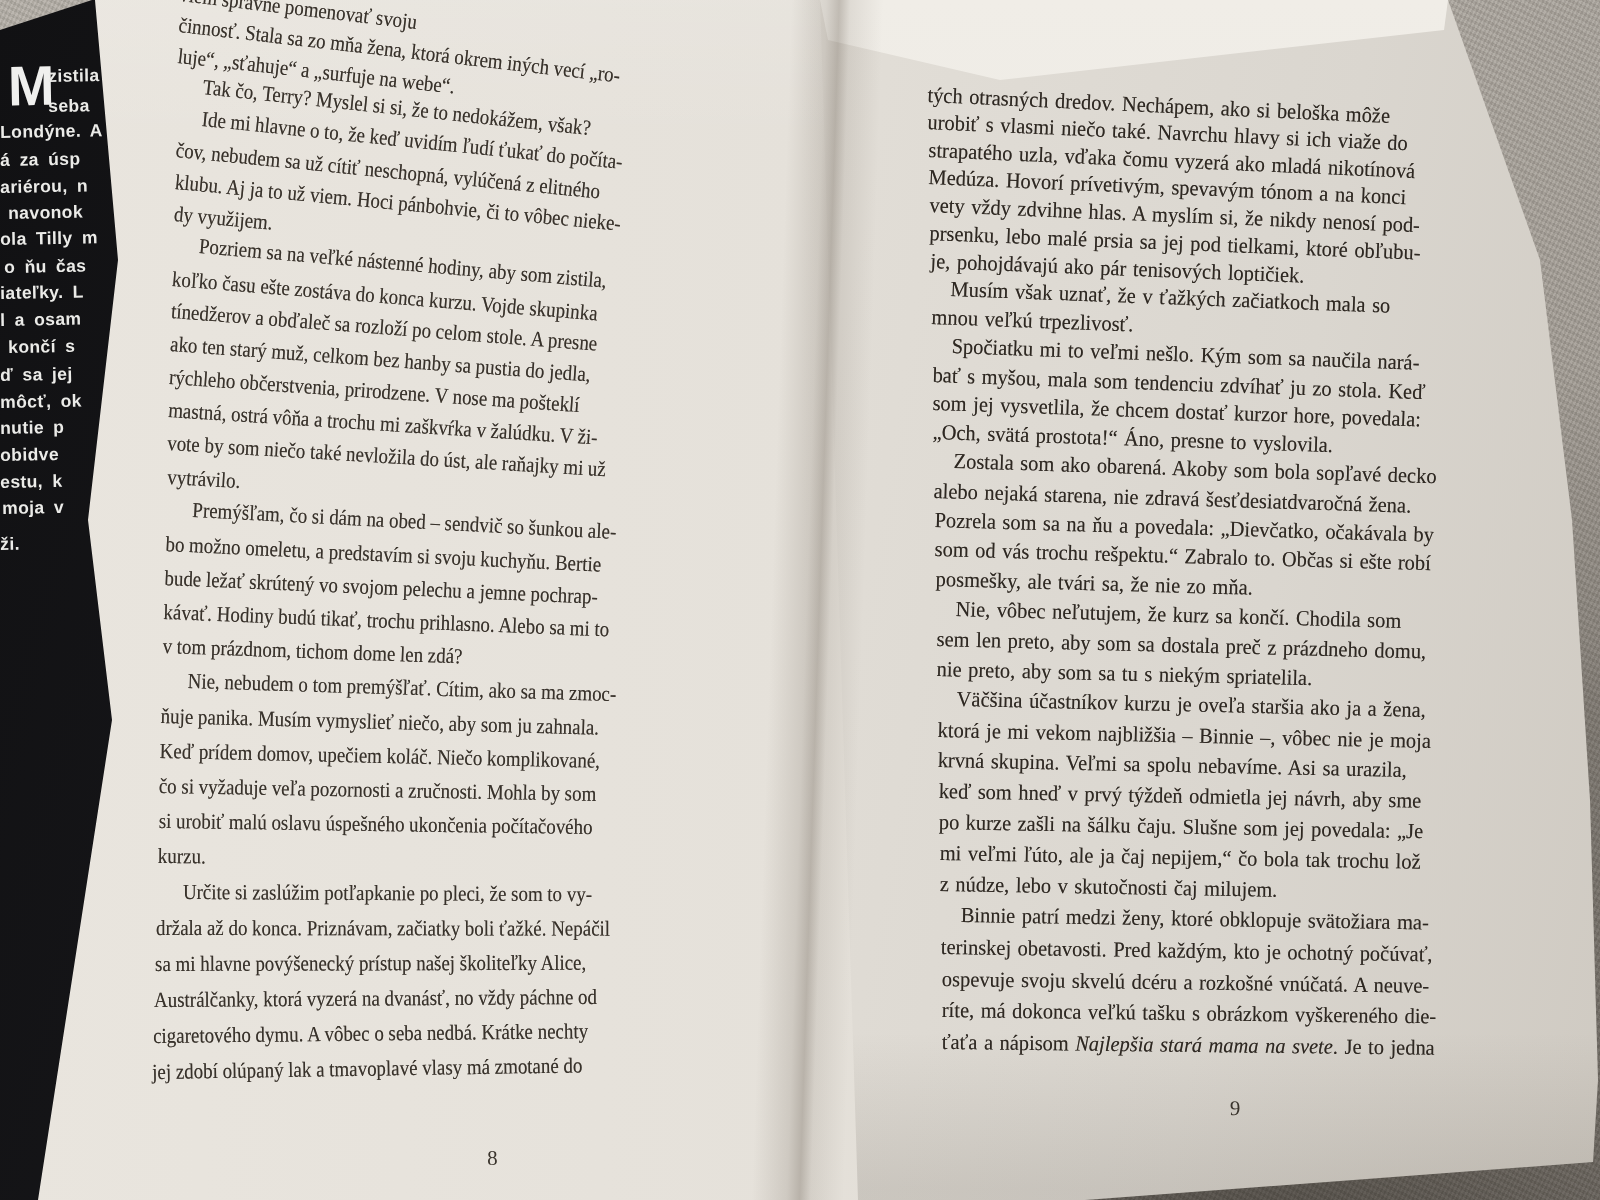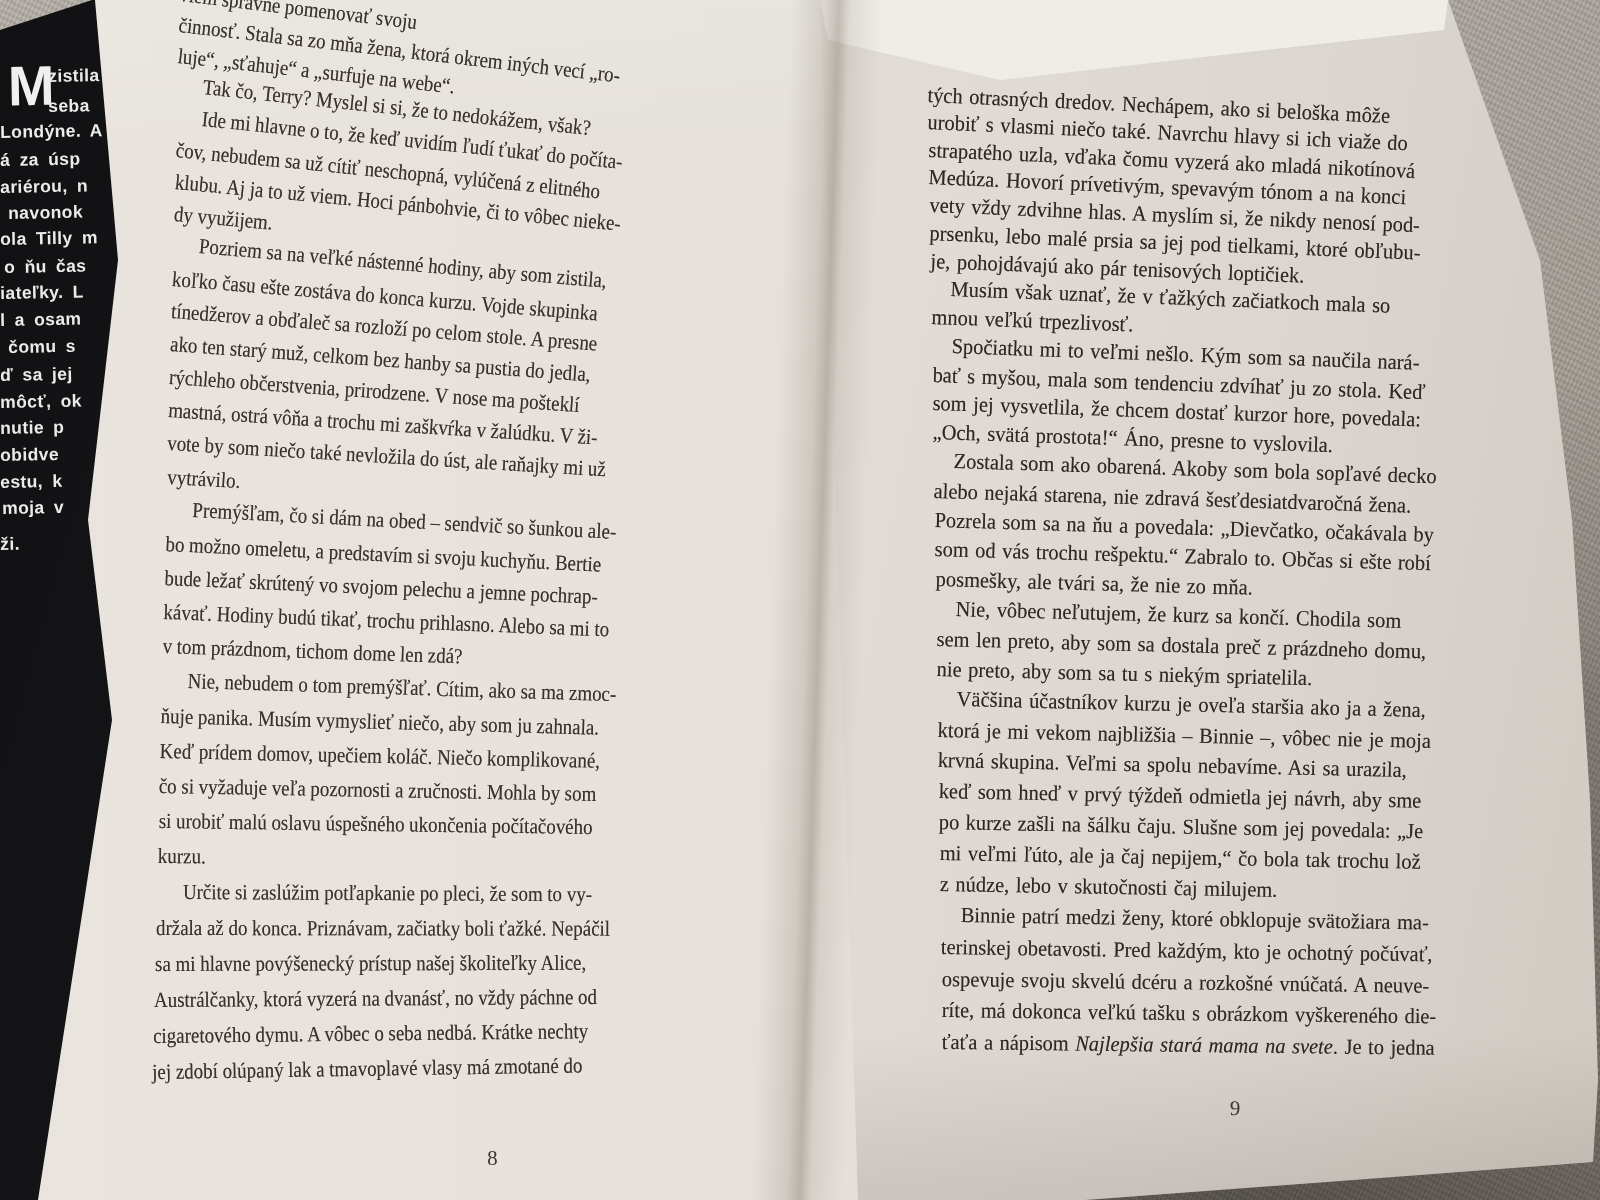--- a/index.html
+++ b/index.html
@@ -73,21 +73,21 @@
         <div class="frag" style="left: 48px; top: 66px;">zistila</div>
         <div class="frag" style="left: 48px; top: 96px;">seba</div>
         <div class="frag" style="left: 0px; top: 122px;">Londýne. A</div>
         <div class="frag" style="left: 0px; top: 150px;">á za úsp</div>
         <div class="frag" style="left: 0px; top: 177px;">ariérou, n</div>
         <div class="frag" style="left: 8px; top: 203px;">navonok</div>
         <div class="frag" style="left: 0px; top: 229px;">ola Tilly m</div>
         <div class="frag" style="left: 4px; top: 257px;">o ňu čas</div>
         <div class="frag" style="left: 0px; top: 283px;">iateľky. L</div>
         <div class="frag" style="left: 0px; top: 310px;">l a osam</div>
-        <div class="frag" style="left: 8px; top: 337px;">čomu s</div>
+        <div class="frag" style="left: 8px; top: 337px;">končí s</div>
         <div class="frag" style="left: 0px; top: 365px;">ď sa jej</div>
         <div class="frag" style="left: 0px; top: 392px;">môcť, ok</div>
         <div class="frag" style="left: 0px; top: 418px;">nutie p</div>
         <div class="frag" style="left: 0px; top: 445px;">obidve</div>
         <div class="frag" style="left: 0px; top: 472px;">estu, k</div>
         <div class="frag" style="left: 2px; top: 498px;">moja v</div>
         <div class="frag" style="left: 0px; top: 534px;">ži.</div>
       </div>
   </div>
 

